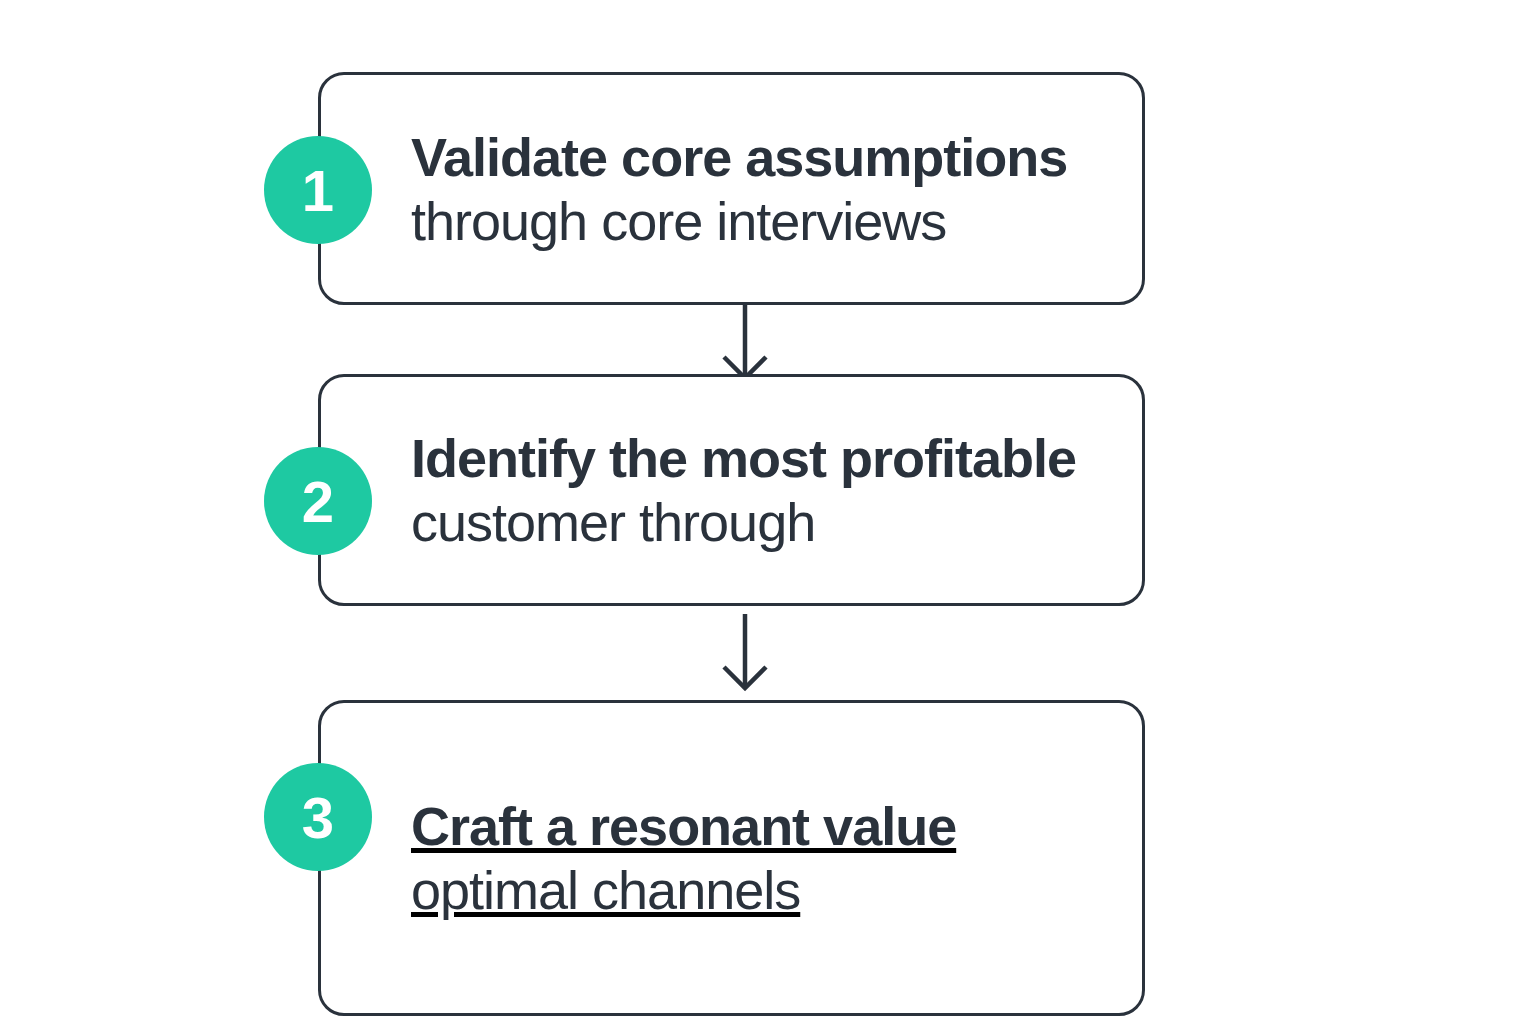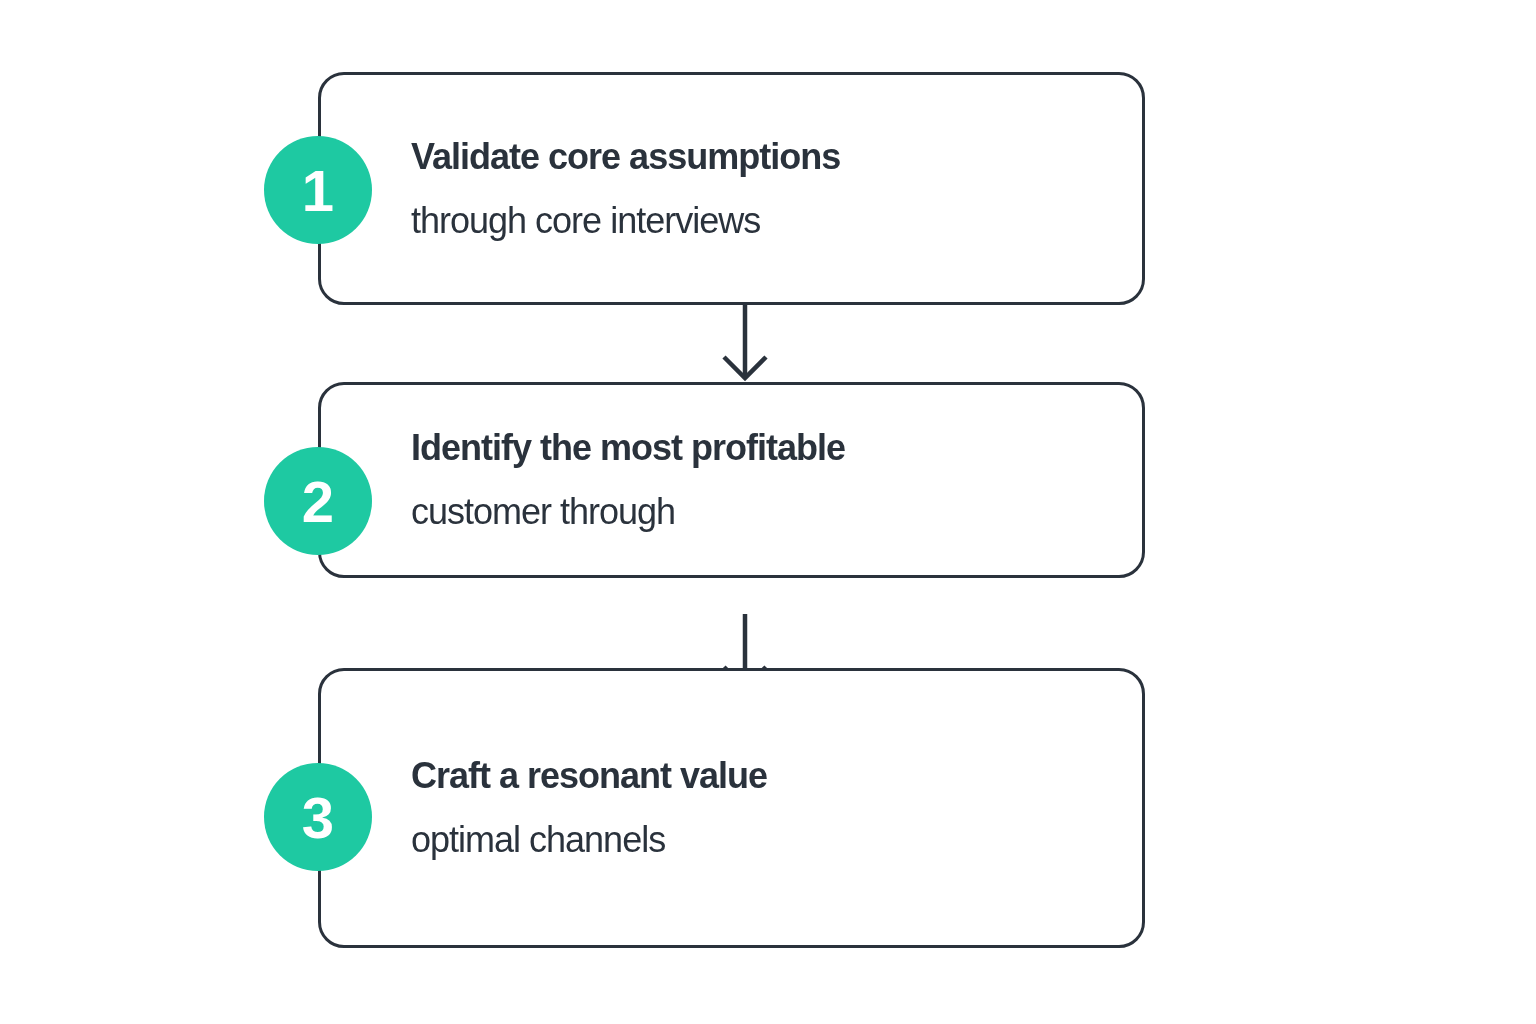--- a/index.html
+++ b/index.html
@@ -21,25 +21,25 @@
     box-sizing: border-box;
     background: #ffffff;
     border: 3px solid #2a323c;
     border-radius: 26px;
     display: flex;
     flex-direction: column;
     justify-content: center;
     padding-left: 90px;
   }
   .step-box-1 { top: 72px;  height: 233px; }
-  .step-box-2 { top: 382px; height: 196px; }
-  .step-box-3 { top: 668px; height: 280px; }
+  .step-box-2 { top: 374px; height: 232px; }
+  .step-box-3 { top: 700px; height: 316px; text-decoration: underline; }
 
   .line {
-    font-size: 36px;
+    font-size: 54px;
     line-height: 64px;
     letter-spacing: -1px;
     color: #2a323c;
     white-space: nowrap;
   }
   .b { font-weight: 700; }
 
   .badge {
     position: absolute;
     width: 108px;

